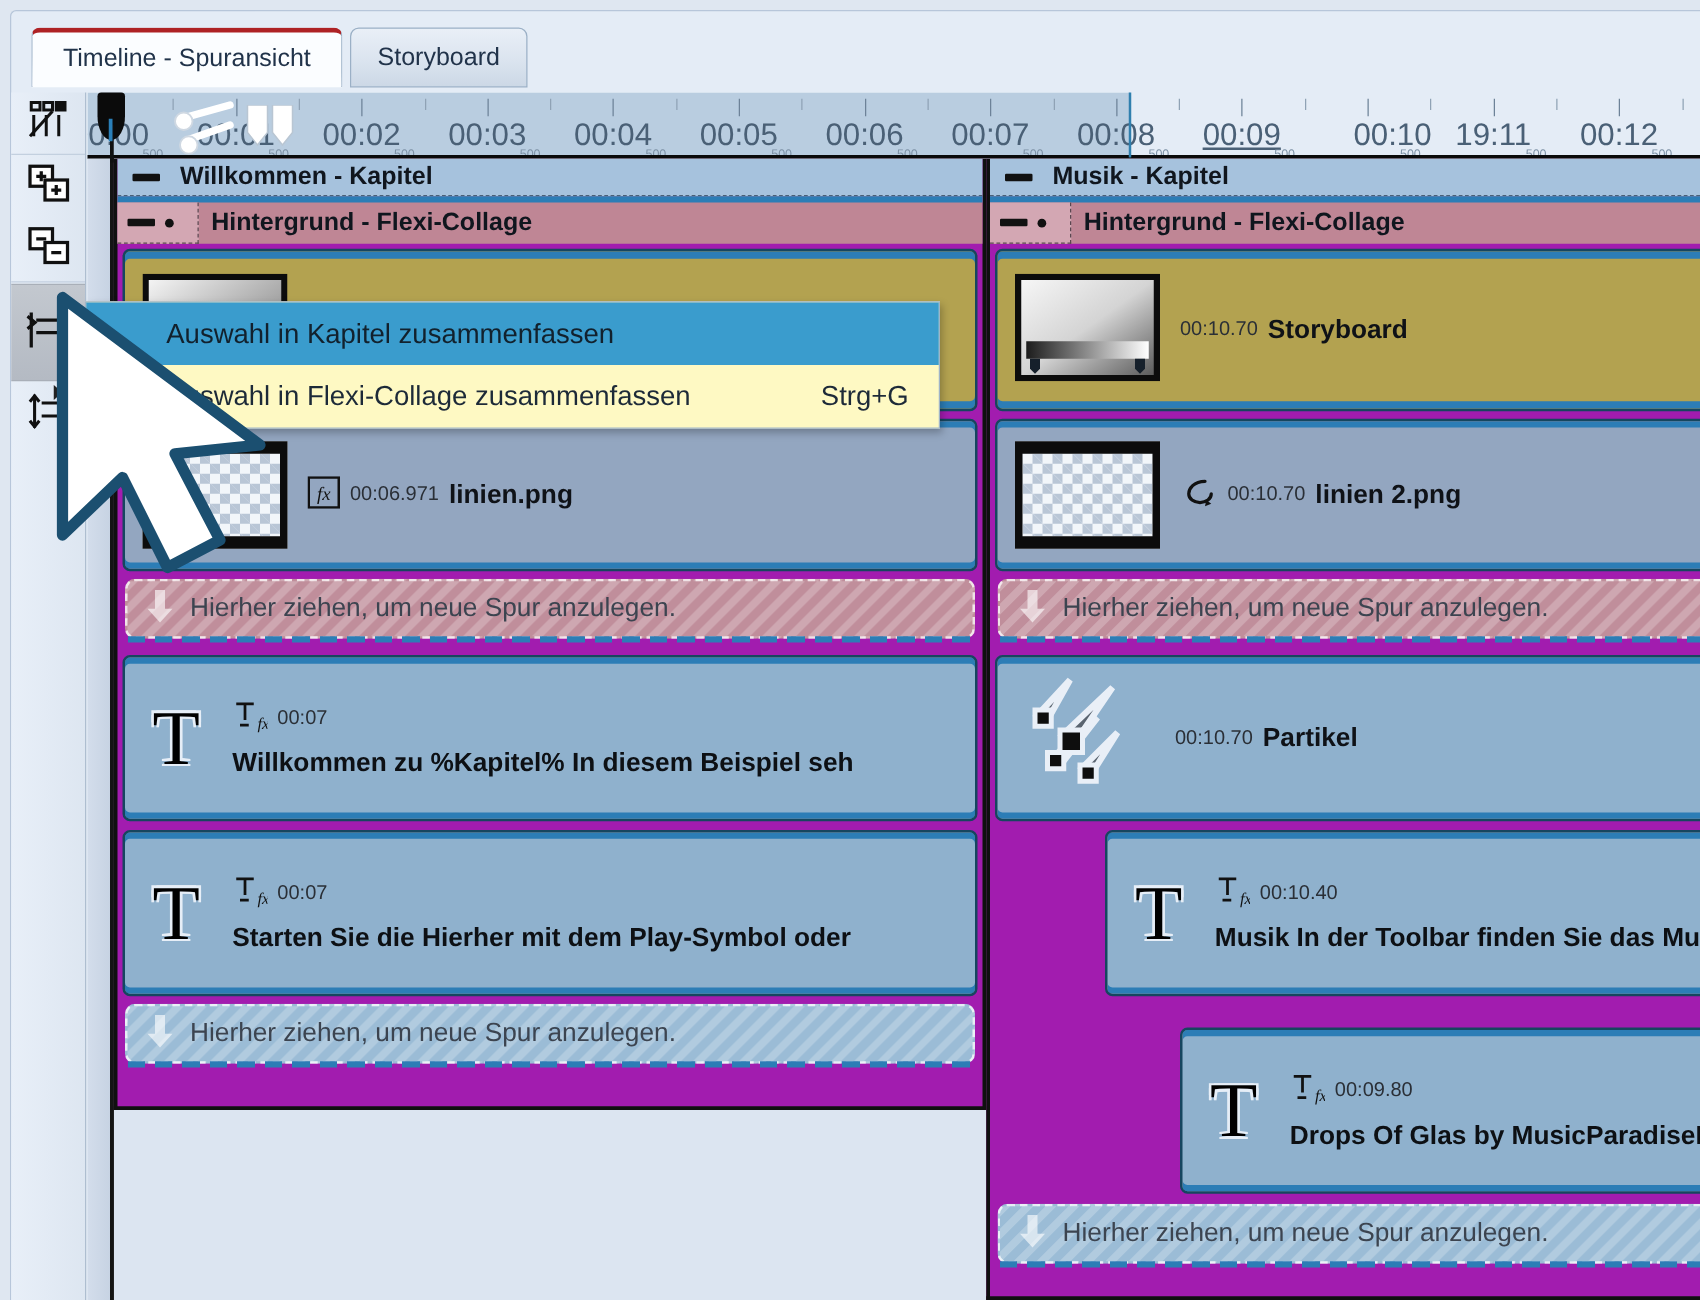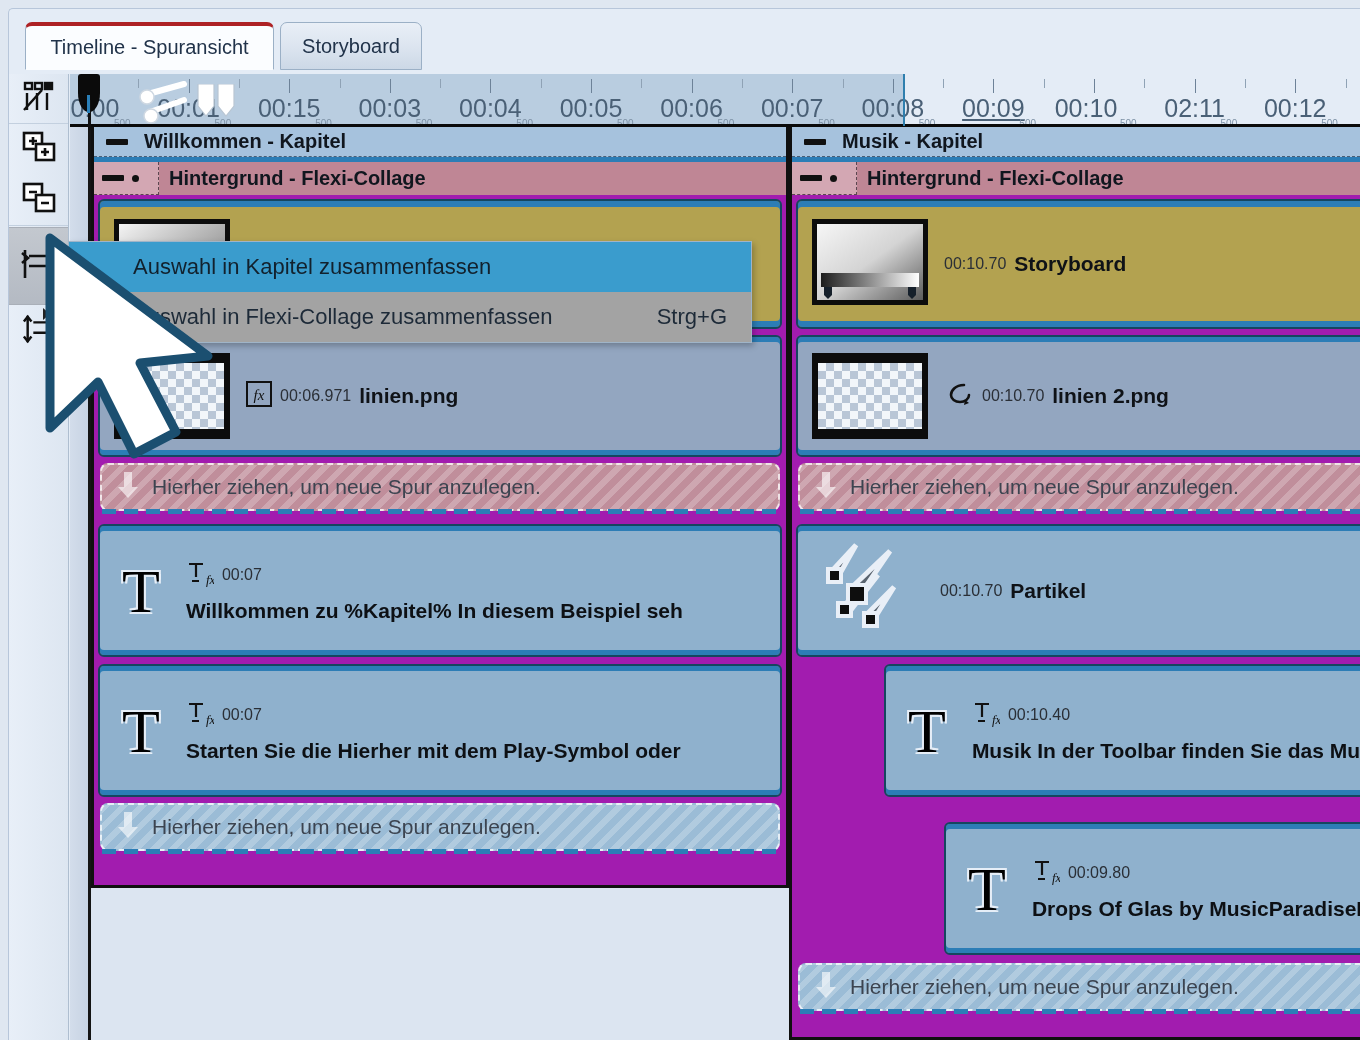--- a/index.html
+++ b/index.html
@@ -220,21 +220,21 @@
       linear-gradient(45deg,#b9c6d6 25%,transparent 25%,transparent 75%,#b9c6d6 75%),
       linear-gradient(45deg,#b9c6d6 25%,transparent 25%,transparent 75%,#b9c6d6 75%);
     background-size: 16px 16px;
     background-position: 0 0, 8px 8px;
     background-color: #f2f6fa;
   }
 
   
   .ctxmenu {
     position: absolute; left: 68px; top: 241px; width: 684px;
-    background: #a3a3a3;
+    background: #fef9c3;
     border: 1px solid #9fb4c8;
     z-index: 60;
     box-shadow: 2px 3px 6px rgba(0,0,0,.25);
   }
   .ctxitem {
     height: 50px; display: flex; align-items: center;
     font-size: 22px; color: #1d2a38; padding-left: 64px; padding-right: 24px;
   }
   .ctxitem.sel { background: #3a9ccd; color: #12212d; }
   .ctxitem .sc { margin-left: auto; font-size: 22px; }
@@ -329,21 +329,21 @@
     <div id="ruler-ticks">
         <div class="bigtick" style="left: 18px;"></div>
         <div class="tlabel" style="left: 18px;">00:00</div>
         <div class="halftick" style="left: 68.3px;"></div>
         <div class="mslabel" style="left: 52.3px;">500</div>
         <div class="bigtick" style="left: 118.6px;"></div>
         <div class="tlabel" style="left: 118.6px;">00:01</div>
         <div class="halftick" style="left: 168.9px;"></div>
         <div class="mslabel" style="left: 152.9px;">500</div>
         <div class="bigtick" style="left: 219.2px;"></div>
-        <div class="tlabel" style="left: 219.2px;">00:15</div>
+        <div class="tlabel" style="left: 219.2px;">00:02</div>
         <div class="halftick" style="left: 269.5px;"></div>
         <div class="mslabel" style="left: 253.5px;">500</div>
         <div class="bigtick" style="left: 319.8px;"></div>
         <div class="tlabel" style="left: 319.8px;">00:03</div>
         <div class="halftick" style="left: 370.1px;"></div>
         <div class="mslabel" style="left: 354.1px;">500</div>
         <div class="bigtick" style="left: 420.4px;"></div>
         <div class="tlabel" style="left: 420.4px;">00:04</div>
         <div class="halftick" style="left: 470.7px;"></div>
         <div class="mslabel" style="left: 454.7px;">500</div>
@@ -361,25 +361,25 @@
         <div class="mslabel" style="left: 756.5px;">500</div>
         <div class="bigtick" style="left: 822.8px;"></div>
         <div class="tlabel" style="left: 822.8px;">00:08</div>
         <div class="halftick" style="left: 873.1px;"></div>
         <div class="mslabel" style="left: 857.1px;">500</div>
         <div class="bigtick" style="left: 923.4px;"></div>
         <div class="tlabel" style="left: 923.4px; text-decoration: underline;">00:09</div>
         <div class="halftick" style="left: 973.7px;"></div>
         <div class="mslabel" style="left: 957.7px;">500</div>
         <div class="bigtick" style="left: 1024px;"></div>
-        <div class="tlabel" style="left: 1016px; text-align: center;">00:10</div>
+        <div class="tlabel" style="left: 1044px; text-align: center;">00:10</div>
         <div class="halftick" style="left: 1074.3px;"></div>
         <div class="mslabel" style="left: 1058.3px;">500</div>
         <div class="bigtick" style="left: 1124.6px;"></div>
-        <div class="tlabel" style="left: 1124.6px;">02:11</div>
+        <div class="tlabel" style="left: 1124.6px;">19:11</div>
         <div class="halftick" style="left: 1174.9px;"></div>
         <div class="mslabel" style="left: 1158.9px;">500</div>
         <div class="bigtick" style="left: 1225.2px;"></div>
         <div class="tlabel" style="left: 1225.2px;">00:12</div>
         <div class="halftick" style="left: 1275.5px;"></div>
         <div class="mslabel" style="left: 1259.5px;">500</div>
       </div>
   </div>
   <div class="ruler-bottomline"></div>
   <div class="splitline"></div>

